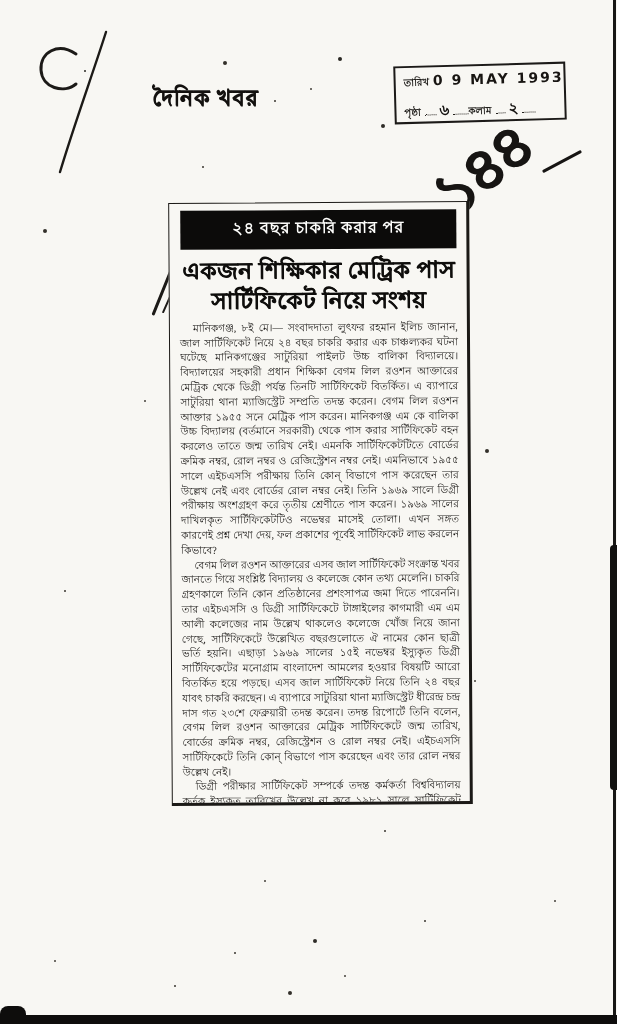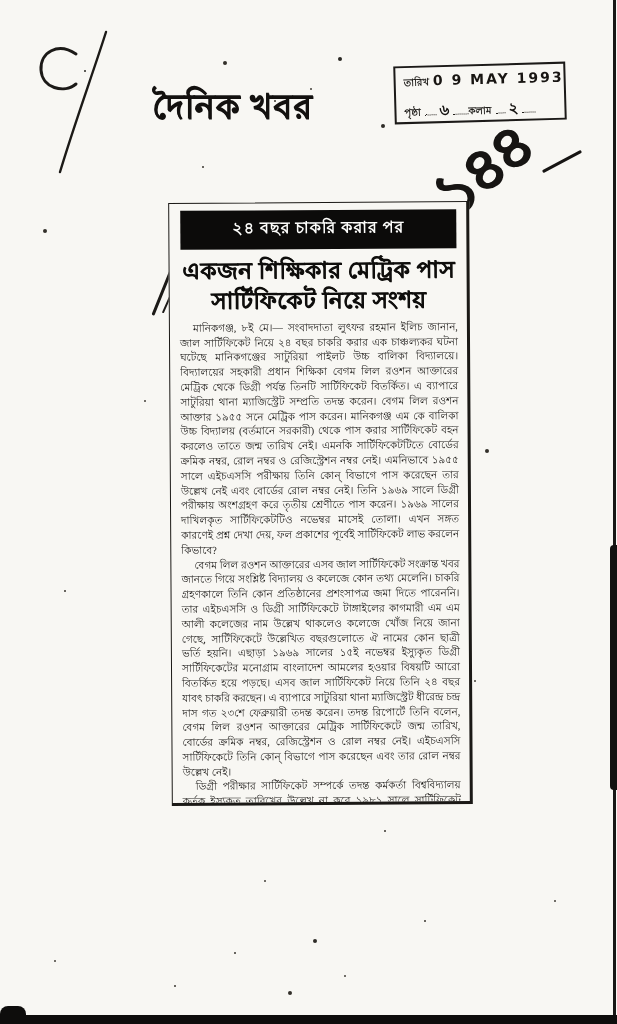--- a/index.html
+++ b/index.html
@@ -30,21 +30,21 @@
       390px 610px 0 #44403a, 120px 700px 0 1px #33302a, 300px 760px 0 #3a362f,
       180px 810px 0 #44403a, 230px 870px 0 1px #2f2c27, 150px 882px 0 #3a362f,
       260px 905px 0 #44403a, 90px 915px 0 #3a362f, 205px 922px 0 1px #33302a,
       -30px 890px 0 #44403a, 340px 850px 0 #3a362f, 470px 830px 0 #44403a;
   }
   
   .corner-mark{position:absolute;left:24px;top:30px;width:110px;height:150px;}
   
   .masthead{
     position:absolute;left:152px;top:80px;width:190px;
-    font-size:34px;font-weight:bold;letter-spacing:1px;
+    font-size:22px;font-weight:bold;letter-spacing:1px;
     color:#13110f;white-space:nowrap;
     text-shadow:0.6px 0.6px 0 #13110f;
   }
   
   .stamp{
     position:absolute;left:394px;top:64px;width:172px;height:58px;
     border:2px solid #1c1a18;transform:rotate(-1.6deg);
     padding:5px 6px 4px 8px;box-sizing:border-box;
     font-family:"DejaVu Sans","Liberation Sans",sans-serif;
   }

